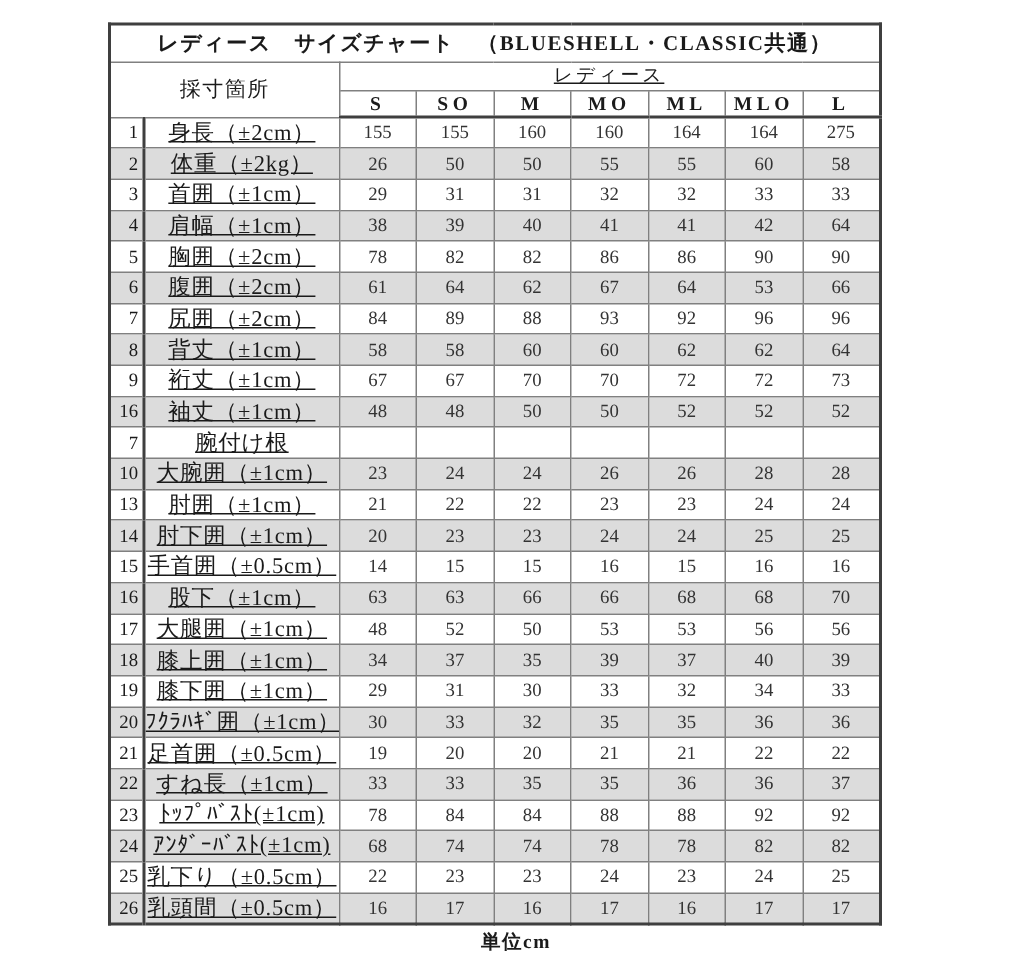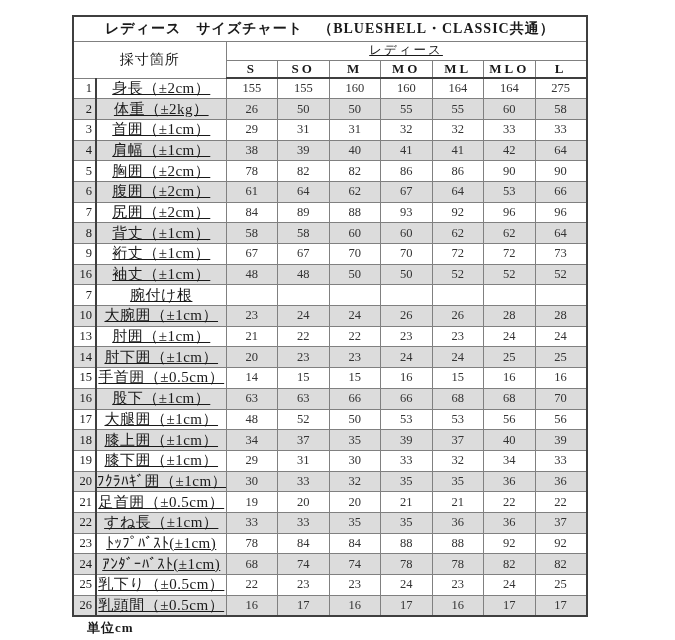--- a/index.html
+++ b/index.html
@@ -43,21 +43,21 @@
   tbody tr{height:20.7px;}
   tbody tr:nth-child(even) td{background:var(--alt-bg);}
   td.num{
     text-align:right;padding-right:3px;font-size:12.5px;
     border-right:2px solid var(--border-dark);
   }
   td.mname{font-size:15px;letter-spacing:0.5px;text-decoration:underline;}
   td.val{font-size:12.5px;color:var(--val-text);}
   .unit{
     position:absolute;left:87px;top:619px;width:514px;
-    text-align:left;font-size:13px;font-weight:bold;letter-spacing:1px;
+    text-align:center;font-size:13px;font-weight:bold;letter-spacing:1px;
   }
 </style>
 </head>
 <body>
 
 <div class="screen">
   <table class="size-table">
     <colgroup>
       <col class="c-num">
       <col class="c-name">

